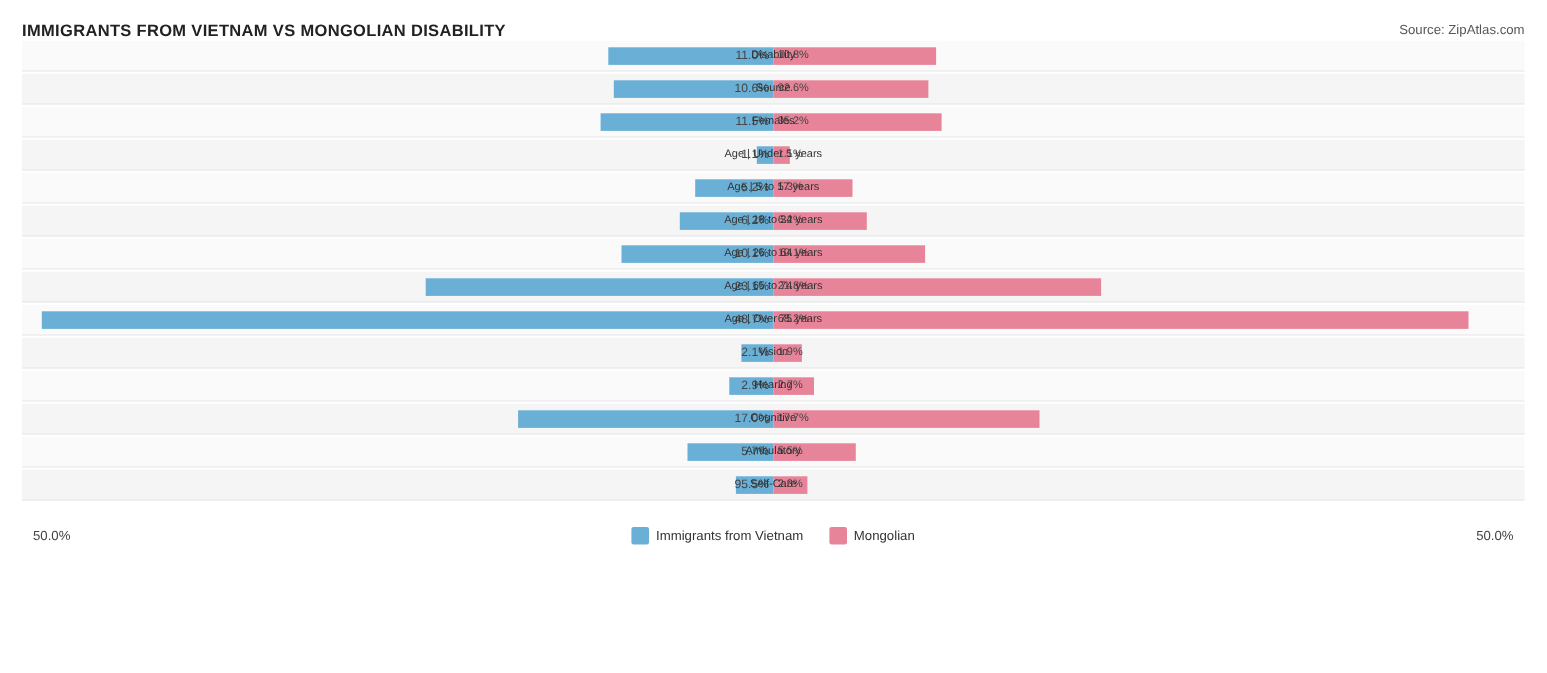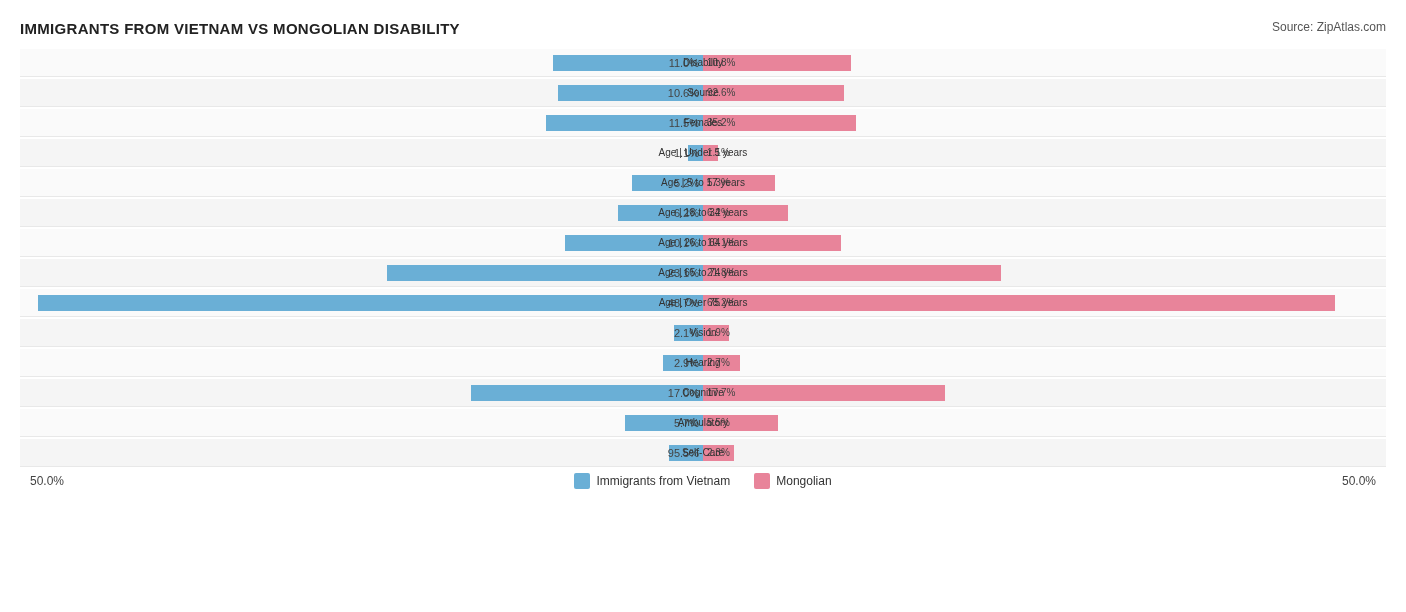--- a/index.html
+++ b/index.html
@@ -12,21 +12,20 @@
     }
     .chart-container {
       width: 100%;
       background: #fff;
       padding: 10px 0;
     }
     .chart-header {
       display: flex;
       justify-content: space-between;
       align-items: flex-start;
-      margin-bottom: 12px;
       gap: 28px;
     }
     .chart-title {
       font-size: 15px;
       font-weight: bold;
       text-transform: uppercase;
       color: #222;
       letter-spacing: 0.3px;
     }
     .chart-source {
@@ -102,21 +101,21 @@
       height: 16px;
       background: #e8849a;
       top: 50%;
       transform: translateY(-50%);
     }
 
     .chart-footer {
       display: flex;
       justify-content: space-between;
       align-items: center;
-      margin-top: 6px;
+      margin-top: 24px;
       padding: 0 10px;
     }
     .legend {
       display: flex;
       gap: 24px;
       justify-content: center;
       flex: 1;
       align-items: flex-end;
     }
     .legend-item {

